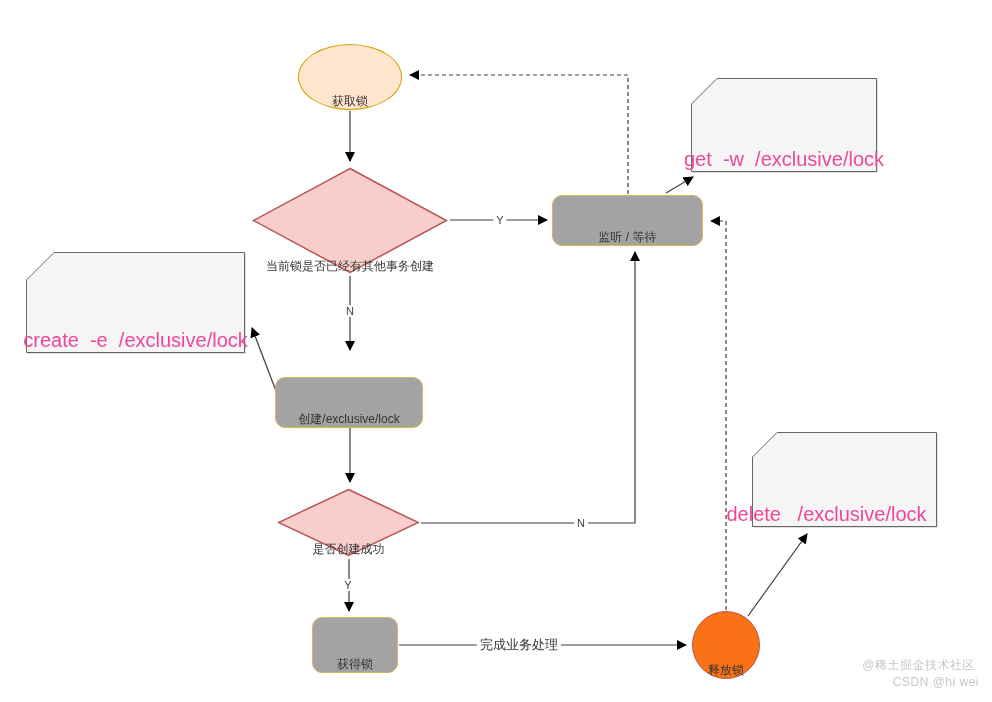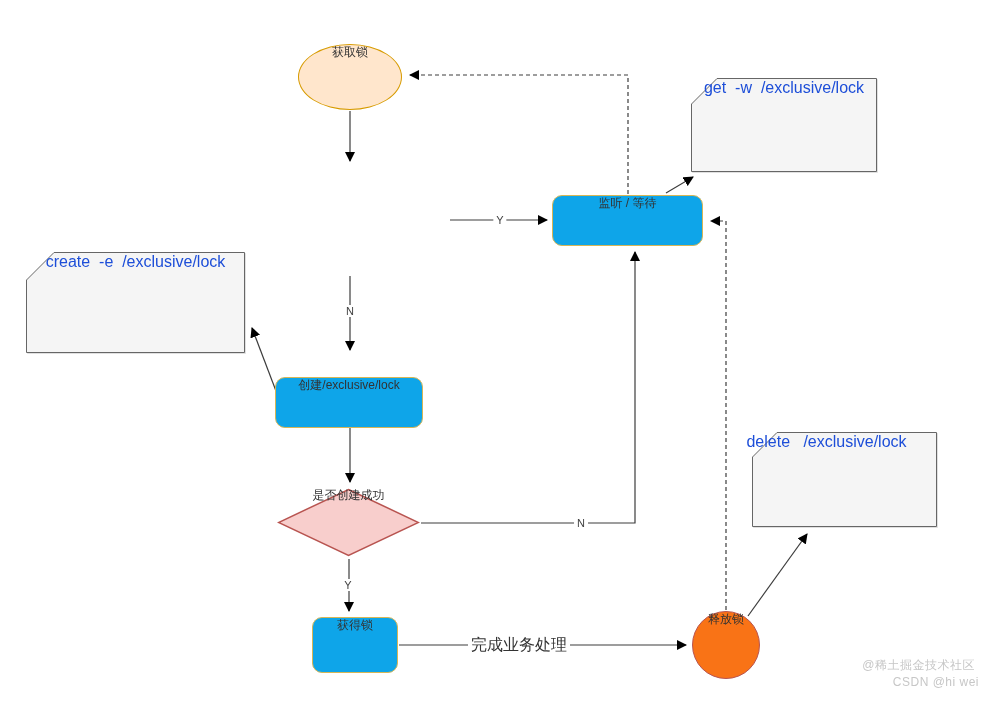--- a/index.html
+++ b/index.html
@@ -2,30 +2,30 @@
 <html><head>
 <meta charset="utf-8">
 <style>
   html,body { margin:0; padding:0; background:#fff; }
   .canvas {
     position:relative; width:992px; height:702px; background:#ffffff;
     font-family:"Liberation Sans","DejaVu Sans",sans-serif; overflow:hidden;
   }
   .edges { position:absolute; left:0; top:0; width:992px; height:702px; }
   .node {
-    position:absolute; display:flex; align-items:flex-start; justify-content:center;
+    position:absolute; display:flex; align-items:flex-end; justify-content:center;
     text-align:center; color:#333; font-size:12px; box-sizing:border-box; line-height:1.25;
   }
   .shape-svg { position:absolute; left:0; top:0; }
   .node-label { position:relative; z-index:1; padding:0 4px; }
   .ellipse { background:#ffe6cc; border:1.5px solid #d79b00; border-radius:50%; }
-  .rounded { background:#0ea5e9; border:1.5px solid #d6b656; border-radius:10px; }
+  .rounded { background:#a3a3a3; border:1.5px solid #d6b656; border-radius:10px; }
   .circle  { background:#f97316; border:1.5px solid #b85450; border-radius:50%; }
   .note .note-label {
-    position:relative; z-index:1; font-size:16px; color:#1d4ed8; white-space:pre;
+    position:relative; z-index:1; font-size:20px; color:#ec4899; white-space:pre;
   }
   .note .shape-svg { filter:drop-shadow(1px 1px 0 rgba(0,0,0,0.12)); }
   .edge-label {
     position:absolute; transform:translate(-50%,-50%); background:#ffffff;
     color:#424242; font-size:12px; padding:0 3px; z-index:2; white-space:nowrap;
   }
   .edge-label.small { font-size:11px; }
   .watermark {
     position:absolute; color:#c7c7c7; font-size:12px; letter-spacing:0.5px;
     white-space:nowrap; z-index:3;
@@ -55,20 +55,26 @@
       <path d="M666 193 L693 177" marker-end="url(#arr)"></path>
       <path d="M726 610 L726 221 L711 221" marker-end="url(#arr)" stroke-dasharray="4 3"></path>
       <path d="M628 194 L628 75 L410 75" marker-end="url(#arr)" stroke-dasharray="4 3"></path>
     </g>
   </svg>
 
   <div class="node ellipse" style="left:298px;top:44px;width:104px;height:66px">
     <span class="node-label">获取锁</span>
   </div>
 
+  <div class="node" style="left:252px;top:167px;width:196px;height:107px">
+    <svg class="shape-svg" width="196" height="107" viewBox="0 0 196 107">
+      <polygon points="98,1.5 194.5,53.5 98,105.5 1.5,53.5" fill="#f8cecc" stroke="#b85450" stroke-width="1.5"></polygon>
+    </svg>
+    <span class="node-label" style="white-space:nowrap">当前锁是否已经有其他事务创建</span>
+  </div>
 
   <div class="node note" style="left:691px;top:78px;width:186px;height:94px">
     <svg class="shape-svg" width="186" height="94" viewBox="0 0 186 94">
       <polygon points="0.5,26 26,0.5 185.5,0.5 185.5,93.5 0.5,93.5" fill="#f5f5f5" stroke="#666666" stroke-width="1"></polygon>
     </svg>
     <span class="note-label">get  -w  /exclusive/lock</span>
   </div>
 
   <div class="node rounded" style="left:552px;top:195px;width:151px;height:51px">
     <span class="node-label">监听 / 等待</span>
@@ -104,18 +110,18 @@
     <svg class="shape-svg" width="185" height="95" viewBox="0 0 185 95">
       <polygon points="0.5,25 25,0.5 184.5,0.5 184.5,94.5 0.5,94.5" fill="#f5f5f5" stroke="#666666" stroke-width="1"></polygon>
     </svg>
     <span class="note-label">delete   /exclusive/lock</span>
   </div>
 
   <span class="edge-label small" style="left:500px;top:220px">Y</span>
   <span class="edge-label small" style="left:350px;top:311px">N</span>
   <span class="edge-label small" style="left:581px;top:523px">N</span>
   <span class="edge-label small" style="left:348px;top:585px">Y</span>
-  <span class="edge-label" style="left:519px;top:645px;font-size:16px;color:#333">完成业务处理</span>
+  <span class="edge-label" style="left:519px;top:645px;font-size:13px;color:#333">完成业务处理</span>
 
   <div class="watermark" style="right:17px;top:657px">@稀土掘金技术社区</div>
   <div class="watermark" style="right:13px;top:675px">CSDN @hi wei</div>
 
 </div>
 
 </body></html>

